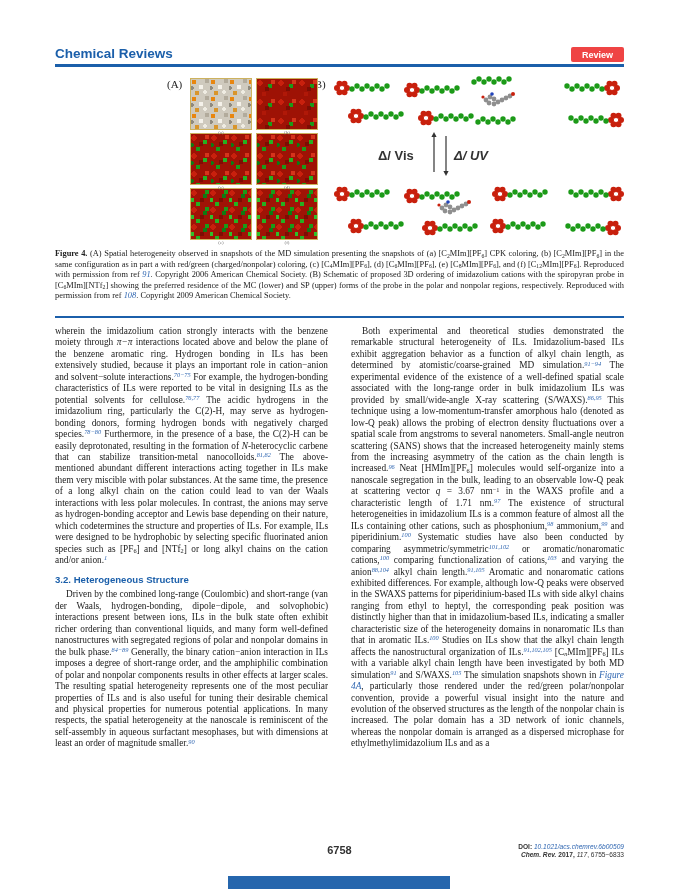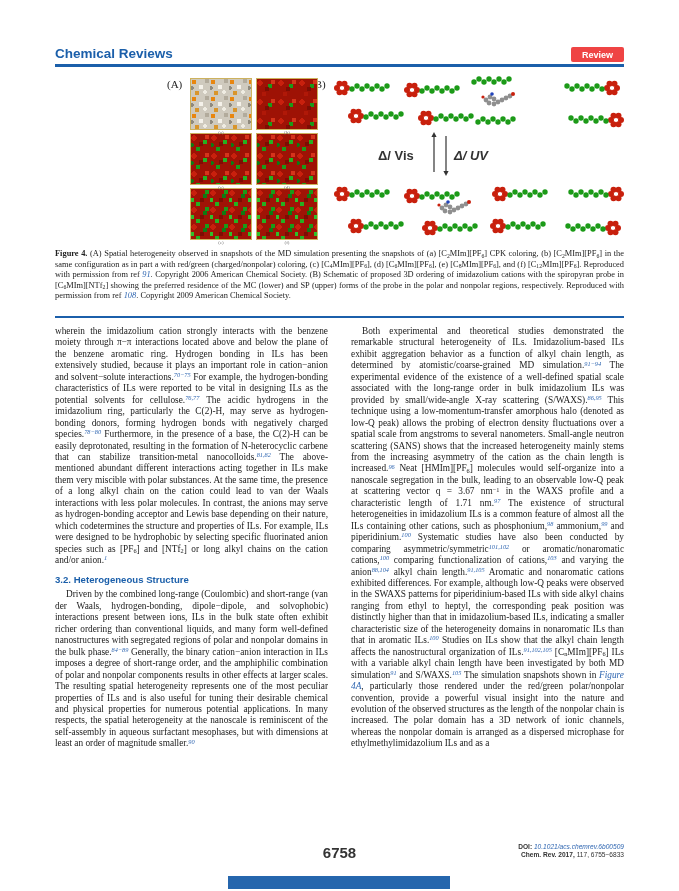--- a/index.html
+++ b/index.html
@@ -59,24 +59,24 @@
   .col{position:absolute;top:326px;width:273px;height:516px;overflow:hidden;
        font-size:9.3px;line-height:11.45px;text-align:justify;}
   .col.left{left:55px;} .col.right{left:351px;}
   .col p{margin:0;}
   p.ind{text-indent:11px;}
   h3.sect{font-family:"Liberation Sans",sans-serif;font-size:9.6px;color:#1b5faa;
           margin:7px 0 4.5px 0;}
   sup{font-size:0.68em;line-height:0;position:relative;top:-0.45em;vertical-align:baseline;}
   sub{font-size:0.68em;line-height:0;position:relative;top:0.28em;vertical-align:baseline;}
   .ref{color:#2f66b1;font-style:italic;}
-  .it{} .bd{font-weight:bold;}
+  .it{font-style:italic;} .bd{font-weight:bold;}
   
   .pagenum{position:absolute;left:55px;width:569px;top:844px;text-align:center;
-           font-family:"Liberation Sans",sans-serif;font-weight:bold;font-size:15px;color:#333;}
+           font-family:"Liberation Sans",sans-serif;font-weight:bold;font-size:11px;color:#333;}
   .doiblock{position:absolute;right:55px;top:843px;text-align:right;
             font-family:"Liberation Sans",sans-serif;font-size:6.6px;line-height:8.4px;color:#333;}
   .bottombar{position:absolute;left:228px;top:876px;width:222px;height:13px;background:#2566ad;}
 </style>
 </head>
 <body>
 
 <div class="page">
 
   <div class="journal">Chemical Reviews</div>

